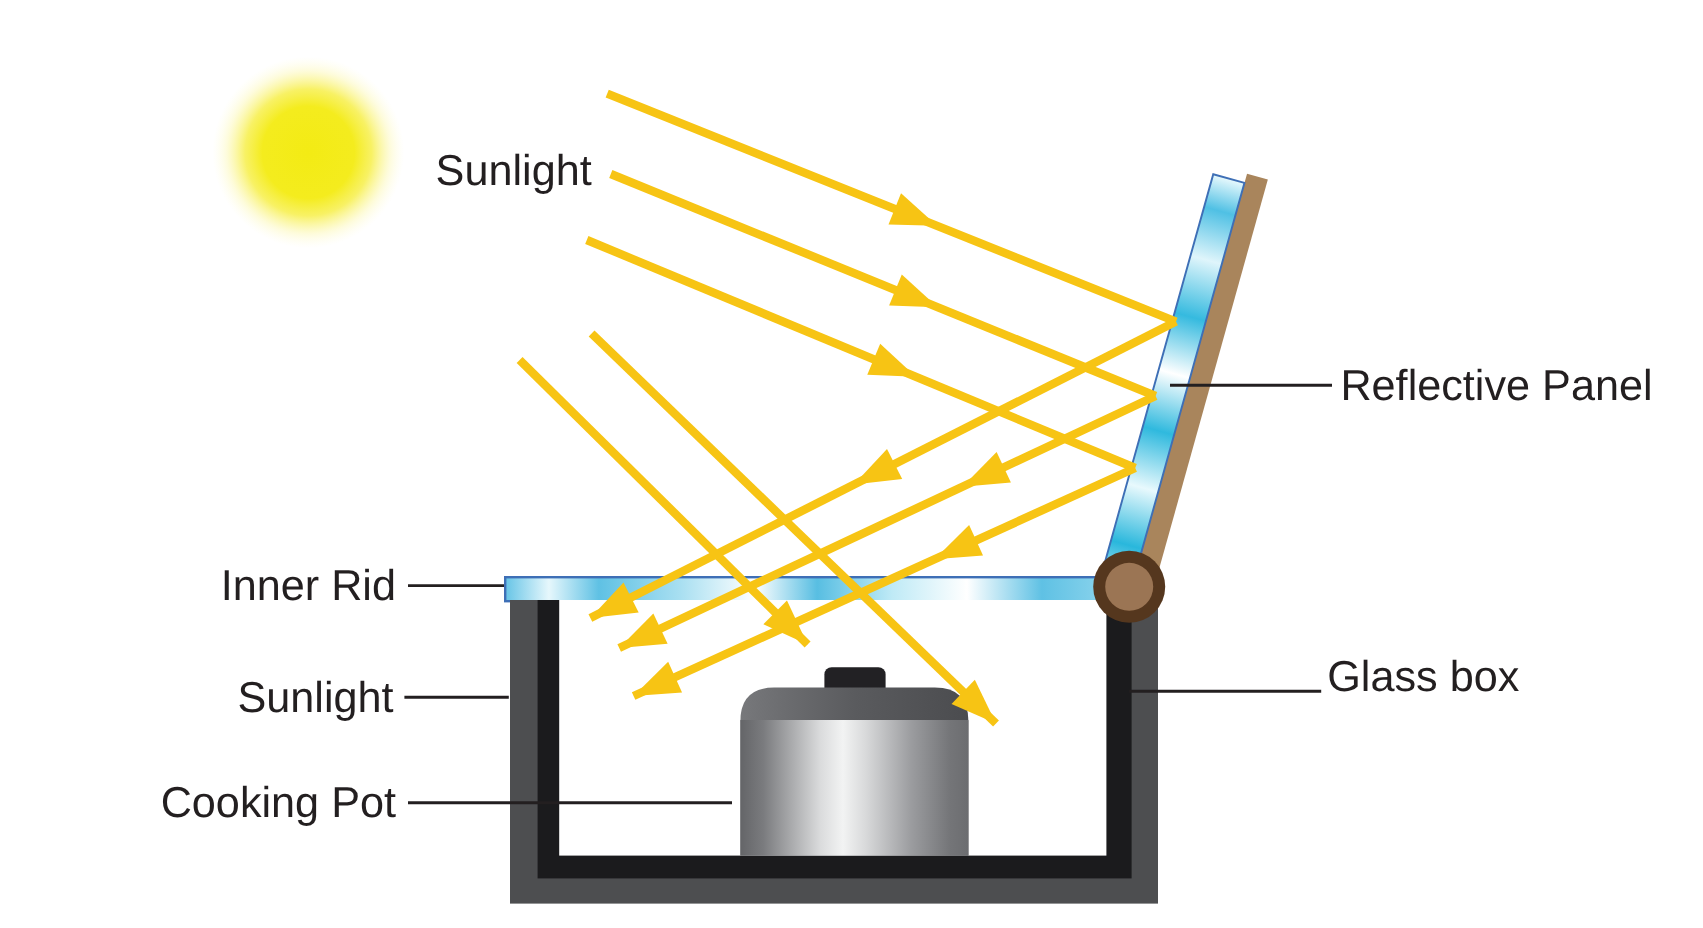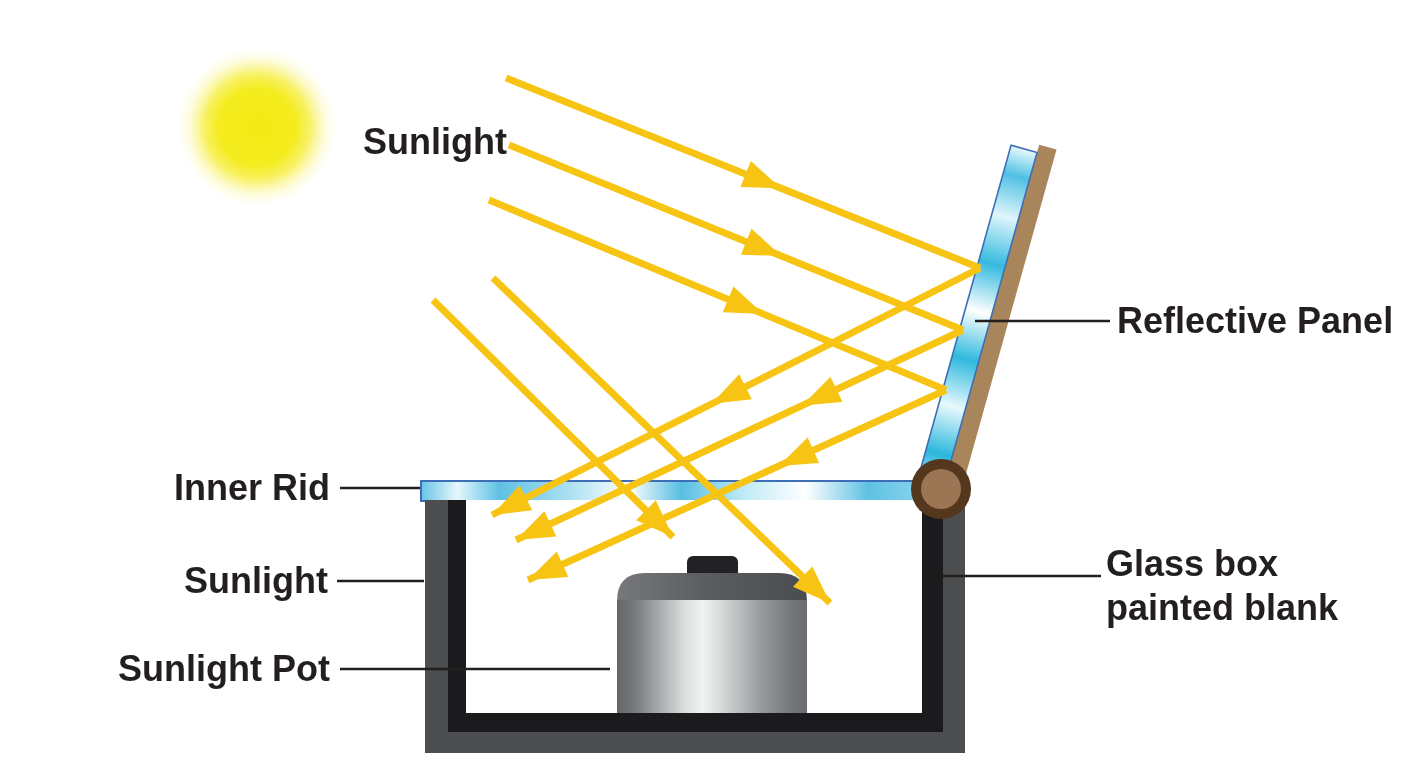--- a/index.html
+++ b/index.html
@@ -2,21 +2,20 @@
 <html><head>
 <meta charset="utf-8">
 <style>
   html,body{margin:0;padding:0;background:#fff;}
   #stage{
     position:relative;
     width:1419px;height:773px;
     background:var(--background,#fff);
     overflow:hidden;
     font-family:"Liberation Sans","DejaVu Sans",sans-serif;
-    font-weight:bold;
   }
   #diagram-svg{position:absolute;left:0;top:0;}
   .ray-line{stroke:var(--ray-yellow,#F7C414);stroke-width:7;fill:none;}
   .ray-arrow{fill:var(--ray-yellow,#F7C414);stroke:none;}
   .leader{stroke:var(--label-text,#231F20);stroke-width:2.4;}
   .label{
     position:absolute;
     font-size:36px;
     line-height:1.2;
     color:var(--label-text,#231F20);
@@ -152,21 +151,20 @@
         </g>
       </g>
   </svg>
 
   <div class="label" id="label-sunlight">Sunlight</div>
 
   <div class="label right" id="label-glass-lid">Inner Rid</div>
 
   <div class="label right" id="label-insulator">Sunlight</div>
 
-  <div class="label right" id="label-cooking-pot">Sunlight Pot</div>
+  <div class="label right" id="label-cooking-pot">Cooking Pot</div>
 
   <div class="label" id="label-reflective-panel">Reflective Panel</div>
 
   <div class="label" id="label-inner-box">
     <div>Glass box</div>
-    <div>painted blank</div>
   </div>
 </div>
 
 </body></html>

